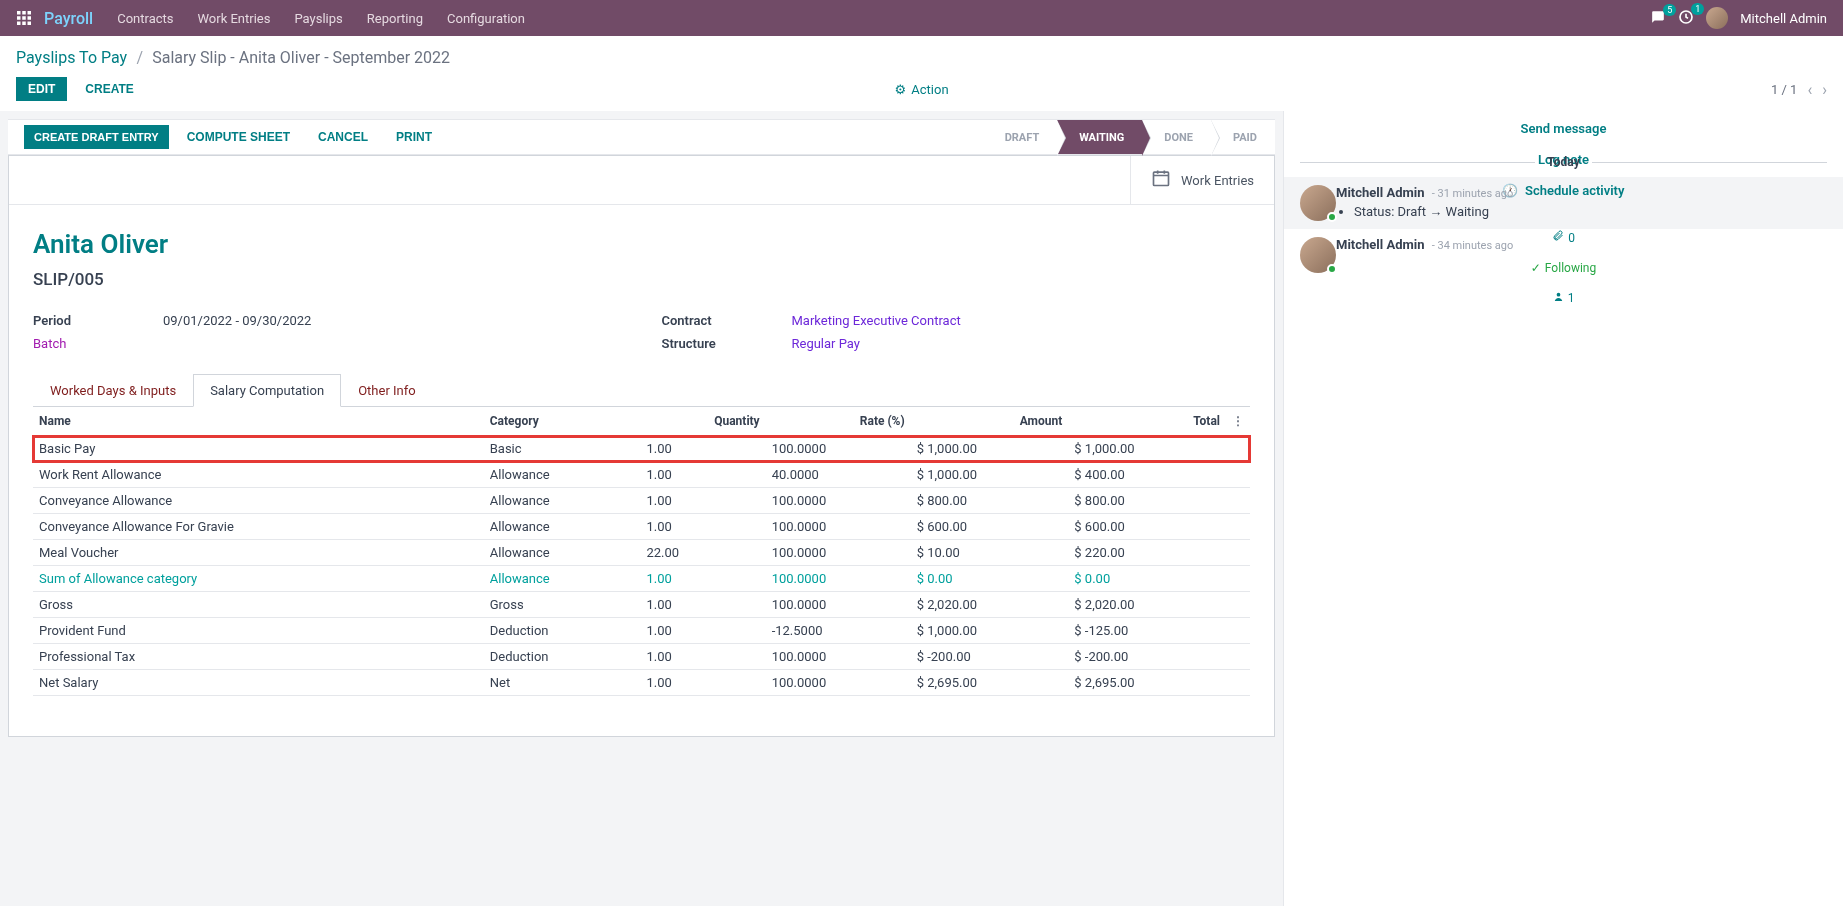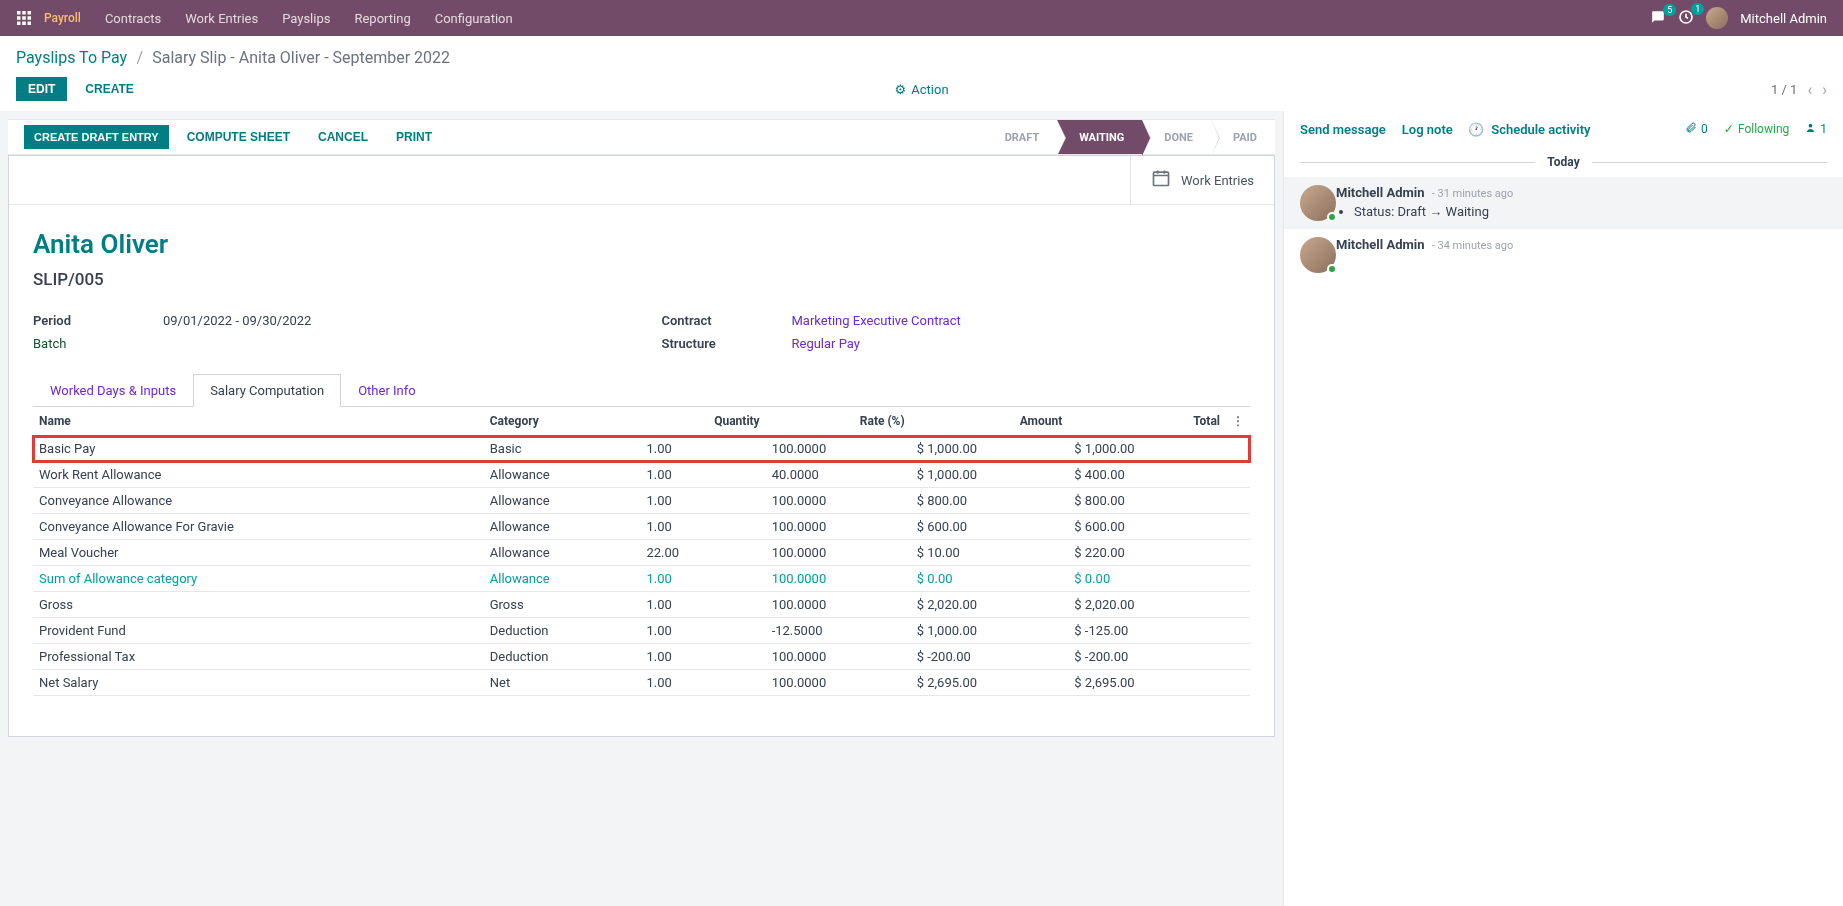--- a/index.html
+++ b/index.html
@@ -1,19 +1,19 @@
 <!DOCTYPE html>
 <html><head>
 <meta charset="utf-8">
 <style>
 * { margin: 0; padding: 0; box-sizing: border-box; }
 body { font-family: -apple-system, BlinkMacSystemFont, "Segoe UI", Roboto, "Helvetica Neue", Arial, sans-serif; font-size: 13px; color: #374151; background: #f3f4f6; }
 .topbar { background: #714b67; color: #fff; height: 36px; display: flex; align-items: center; padding: 0 16px; }
 .topbar .apps-icon { width: 16px; height: 16px; margin-right: 12px; display: inline-flex; align-items: center; justify-content: center; }
-.topbar .app-title { font-size: 12px; font-weight: 500; color: #fdba74; margin-right: 24px; }
+.topbar .app-title { font-size: 16px; font-weight: 500; color: #7dd3fc; margin-right: 24px; }
 .topbar .nav-menu { display: flex; gap: 24px; }
 .topbar .nav-menu a { color: #e5d9e0; text-decoration: none; font-size: 13px; }
 .topbar .right { margin-left: auto; display: flex; align-items: center; gap: 12px; }
 .topbar .icon-badge { position: relative; color: #fff; font-size: 14px; }
 .topbar .badge { position: absolute; top: -6px; right: -10px; background: #00a09d; color: #fff; font-size: 9px; padding: 1px 4px; border-radius: 8px; min-width: 12px; text-align: center; }
 .topbar .avatar { width: 22px; height: 22px; border-radius: 50%; background: linear-gradient(135deg,#c9a88f,#8b6f5c); display: inline-block; }
 .topbar .username { color: #fff; font-size: 13px; }
 
 .breadcrumb-row { background: #fff; padding: 12px 16px 4px; border-bottom: 0; }
 .breadcrumb-row .crumb-link { color: #017e84; text-decoration: none; font-size: 16px; }
@@ -47,39 +47,39 @@
 .stat-button .cal-icon { font-size: 18px; color: #6b7280; }
 
 .sheet-body { padding: 24px 24px 40px; }
 .title-h1 { color: #017e84; font-size: 26px; font-weight: 600; margin-bottom: 10px; }
 .title-h2 { color: #374151; font-size: 17px; font-weight: 500; margin-bottom: 20px; }
 
 .fields-grid { display: flex; gap: 40px; margin-bottom: 18px; }
 .fields-col { flex: 1; }
 .field-row { display: flex; padding: 4px 0; font-size: 13px; }
 .field-label { width: 130px; font-weight: 600; color: #374151; }
-.field-label.muted { color: #14532d; font-weight: 400; }
+.field-label.muted { color: #a21caf; font-weight: 400; }
 .field-value { color: #374151; }
 .field-value.link { color: #6d28d9; cursor: pointer; }
 
 .tabs { border-bottom: 1px solid #d1d5db; display: flex; }
-.tab { padding: 8px 16px; border: 1px solid transparent; border-bottom: none; color: #6d28d9; font-size: 13px; cursor: pointer; position: relative; top: 1px; }
+.tab { padding: 8px 16px; border: 1px solid transparent; border-bottom: none; color: #7f1d1d; font-size: 13px; cursor: pointer; position: relative; top: 1px; }
 .tab.active { border-color: #d1d5db; border-bottom: 1px solid #fff; background: #fff; color: #374151; }
 
 table.salary { width: 100%; border-collapse: collapse; font-size: 13px; margin-top: 0; }
 table.salary thead th { text-align: left; font-weight: 700; padding: 7px 6px; border-bottom: 1px solid #4b5563; color: #374151; font-size: 12px; }
 table.salary thead th.num { text-align: right; }
 table.salary thead th.optcol { width: 16px; text-align: center; color: #6b7280; }
 table.salary tbody td { padding: 5px 6px; border-bottom: 1px solid #e5e7eb; color: #374151; }
 table.salary tbody td.num { }
 table.salary tbody tr.highlighted { outline: 3px solid #e53935; outline-offset: -2px; }
 table.salary tbody tr.teal td { color: #00a09d; }
 
 .chatter { width: 560px; background: #fff; border-left: 1px solid #e5e7eb; min-height: calc(100vh - 110px); }
-.chatter-header { display: flex; align-items: center; padding: 10px 16px; gap: 16px; border-bottom: 0; height: 36px;}
+.chatter-header { display: flex; align-items: center; padding: 10px 16px; gap: 16px; border-bottom: 0; height: 36px; flex-direction: column;}
 .chatter-header a { color: #017e84; text-decoration: none; font-weight: 600; font-size: 13px; cursor:pointer; }
 .chatter-header .spacer { flex: 1; }
 .chatter-header .meta { color: #017e84; font-size: 12px; display: flex; align-items: center; gap: 4px; }
 .chatter-header .meta.following { color: #28a745; }
 .chatter-header .meta.followers { color: #017e84; }
 
 .chatter-divider { display: flex; align-items: center; margin: 8px 16px; }
 .chatter-divider .line { flex: 1; height: 1px; background: #d1d5db; }
 .chatter-divider .label { margin: 0 12px; color: #374151; font-weight: 700; font-size: 12px; }
 

